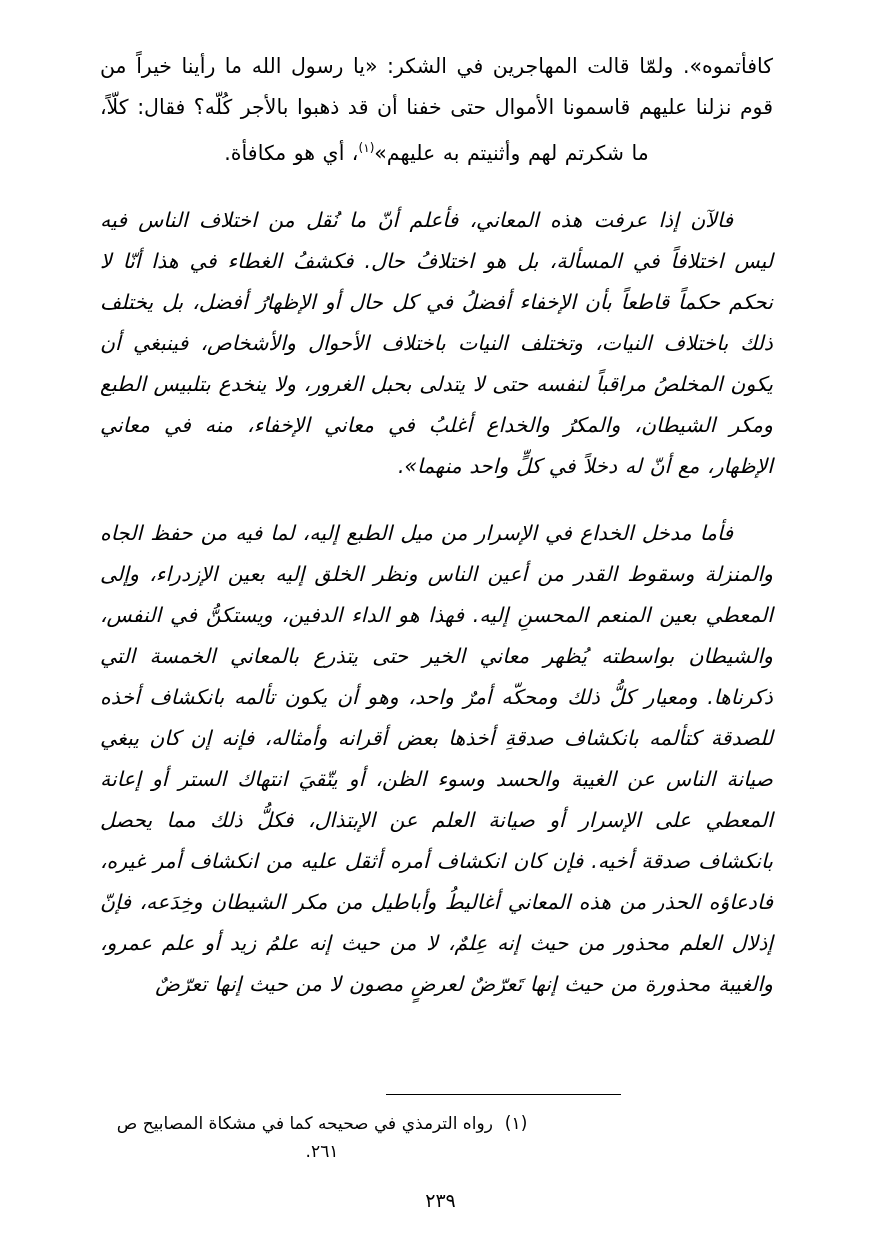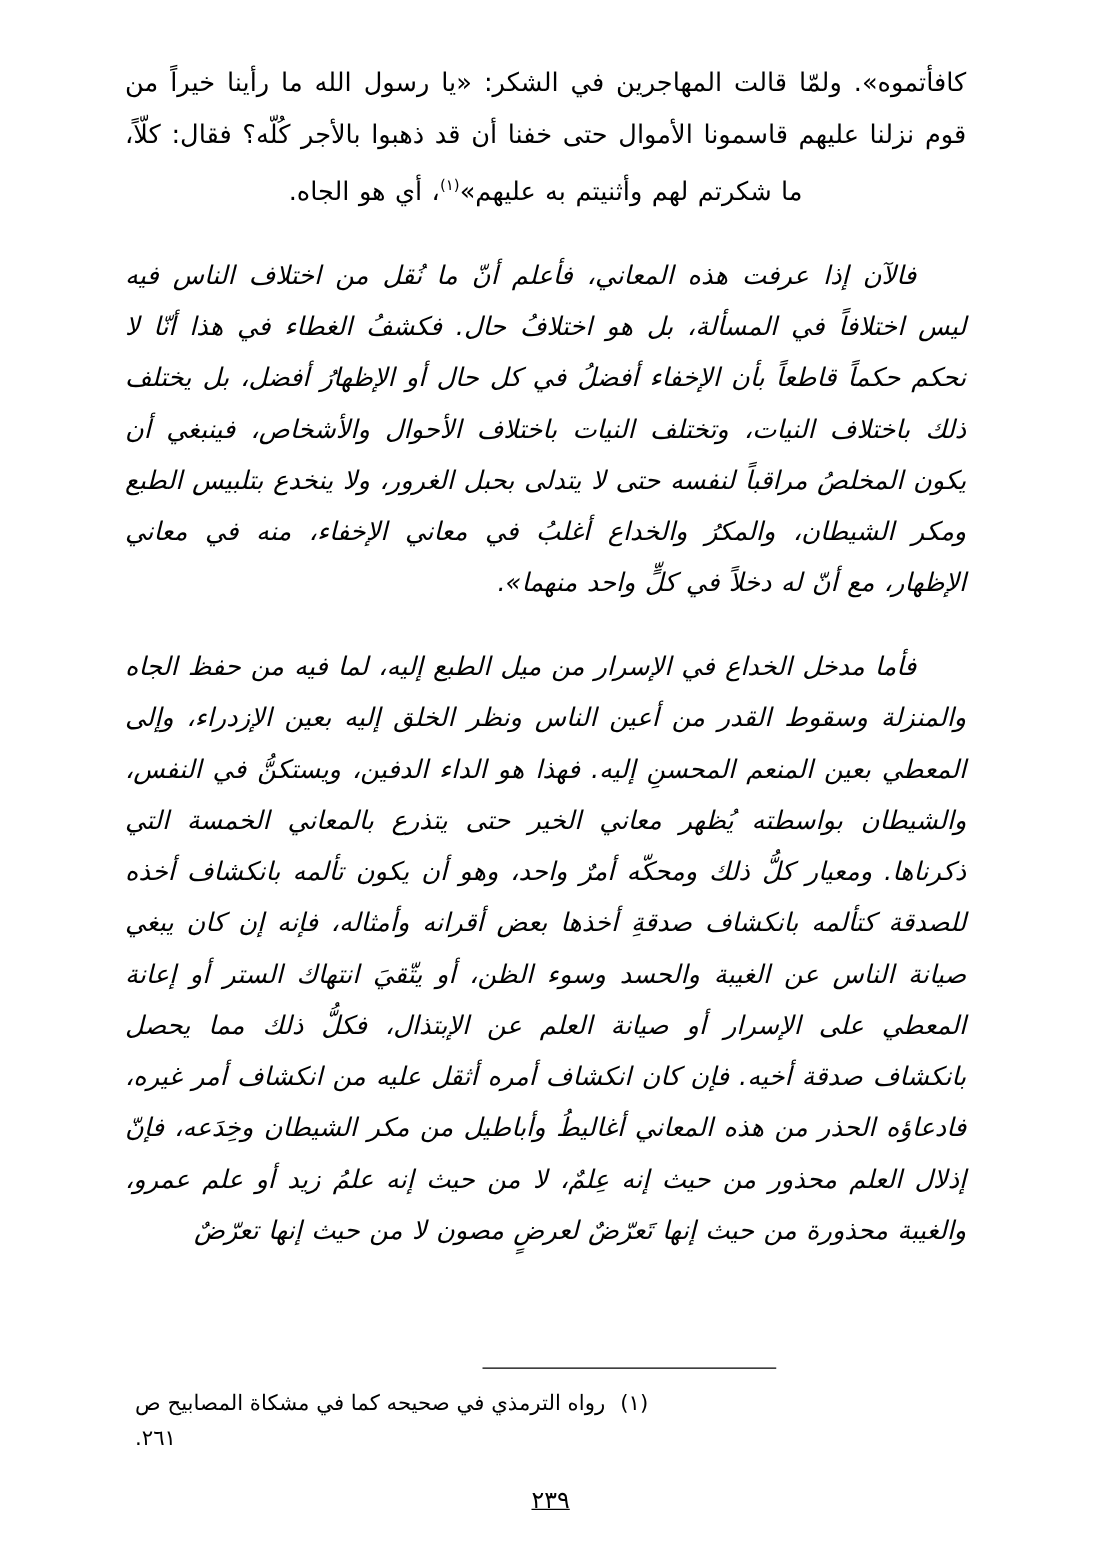--- a/index.html
+++ b/index.html
@@ -56,49 +56,48 @@
   .footnote-rule {
     width: 235px;
     height: 1px;
     background: #000;
     margin: 0 160px 14px auto;
   }
   .footnote {
     font-size: 17px;
     line-height: 28px;
     direction: rtl;
-    text-align: left;
+    text-align: center;
     padding-right: 245px;
   }
   .footnote .fn-num {
     margin-left: 12px;
   }
   .page-number {
     position: absolute;
     bottom: 26px;
     left: 0;
     right: 0;
     text-align: center;
     font-size: 19px;
     letter-spacing: 1px;
-    text-decoration: underline;
   }
   sup.ref {
     font-size: 12px;
     vertical-align: super;
   }
 </style>
 </head>
 <body>
 
 <div class="page">
 
   <div class="body-text">
 
-    <p class="para para-1"><span>كافأتموه». ولمّا قالت المهاجرين في الشكر: «يا رسول الله ما رأينا خيراً من قوم نزلنا عليهم قاسمونا الأموال حتى خفنا أن قد ذهبوا بالأجر كُلّه؟ فقال: كلّاً، ما شكرتم لهم وأثنيتم به عليهم»</span><sup class="ref">(١)</sup><span>، أي هو الجاه.</span></p>
+    <p class="para para-1"><span>كافأتموه». ولمّا قالت المهاجرين في الشكر: «يا رسول الله ما رأينا خيراً من قوم نزلنا عليهم قاسمونا الأموال حتى خفنا أن قد ذهبوا بالأجر كُلّه؟ فقال: كلّاً، ما شكرتم لهم وأثنيتم به عليهم»</span><sup class="ref">(١)</sup><span>، أي هو مكافأة.</span></p>
 
     <p class="para indent"><span>فالآن إذا عرفت هذه المعاني، فأعلم أنّ ما نُقل من اختلاف الناس فيه ليس اختلافاً في المسألة، بل هو اختلافُ حال. فكشفُ الغطاء في هذا أنّا لا نحكم حكماً قاطعاً بأن الإخفاء أفضلُ في كل حال أو الإظهارُ أفضل، بل يختلف ذلك باختلاف النيات، وتختلف النيات باختلاف الأحوال والأشخاص، فينبغي أن يكون المخلصُ مراقباً لنفسه حتى لا يتدلى بحبل الغرور، ولا ينخدع بتلبيس الطبع ومكر الشيطان، والمكرُ والخداع أغلبُ في معاني الإخفاء، منه في معاني الإظهار، مع أنّ له دخلاً في كلٍّ واحد منهما».</span></p>
 
     <p class="para indent"><span>فأما مدخل الخداع في الإسرار من ميل الطبع إليه، لما فيه من حفظ الجاه والمنزلة وسقوط القدر من أعين الناس ونظر الخلق إليه بعين الإزدراء، وإلى المعطي بعين المنعم المحسنِ إليه. فهذا هو الداء الدفين، ويستكنُّ في النفس، والشيطان بواسطته يُظهر معاني الخير حتى يتذرع بالمعاني الخمسة التي ذكرناها. ومعيار كلُّ ذلك ومحكّه أمرٌ واحد، وهو أن يكون تألمه بانكشاف أخذه للصدقة كتألمه بانكشاف صدقةِ أخذها بعض أقرانه وأمثاله، فإنه إن كان يبغي صيانة الناس عن الغيبة والحسد وسوء الظن، أو يتّقيَ انتهاك الستر أو إعانة المعطي على الإسرار أو صيانة العلم عن الإبتذال، فكلُّ ذلك مما يحصل بانكشاف صدقة أخيه. فإن كان انكشاف أمره أثقل عليه من انكشاف أمر غيره، فادعاؤه الحذر من هذه المعاني أغاليطُ وأباطيل من مكر الشيطان وخِدَعه، فإنّ إذلال العلم محذور من حيث إنه عِلمٌ، لا من حيث إنه علمُ زيد أو علم عمرو، والغيبة محذورة من حيث إنها تَعرّضٌ لعرضٍ مصون لا من حيث إنها تعرّضٌ</span></p>
 
   </div>
 
   <div class="footnote-area">
     <div class="footnote-rule"></div>
     <div class="footnote"><span class="fn-num">(١)</span><span>رواه الترمذي في صحيحه كما في مشكاة المصابيح ص ٢٦١.</span></div>

